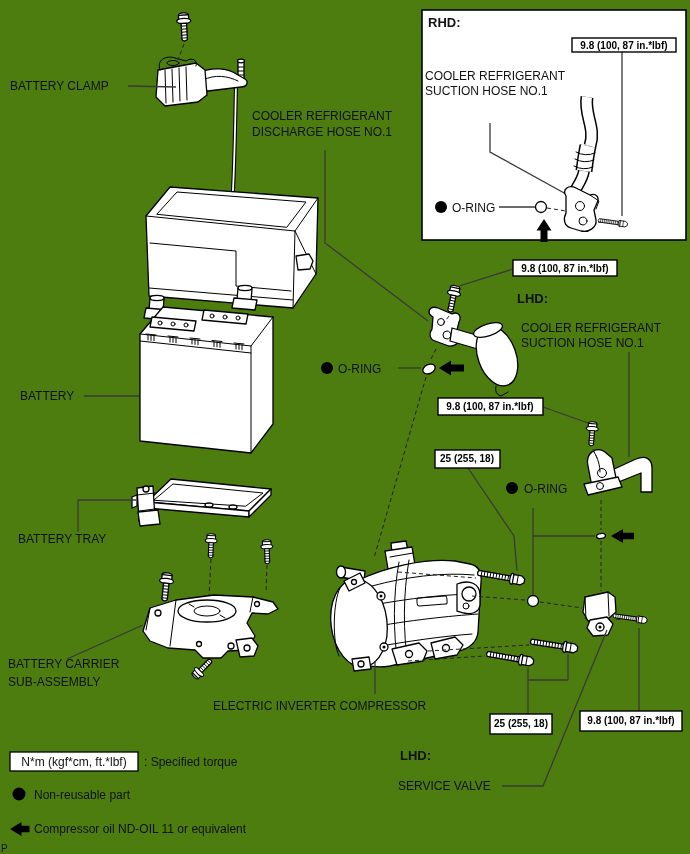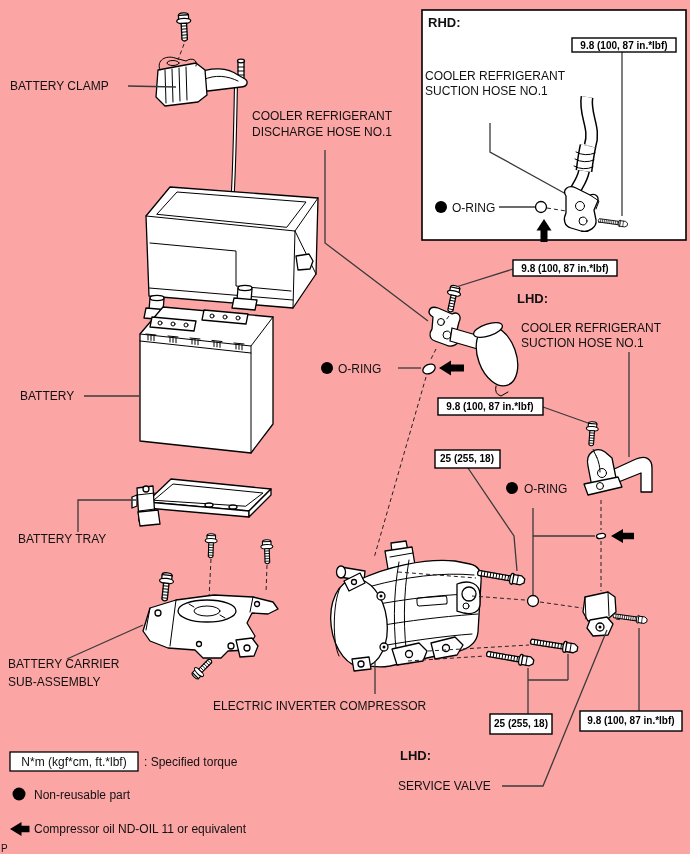--- a/index.html
+++ b/index.html
@@ -1,16 +1,16 @@
 <!DOCTYPE html>
 <html><head>
 <meta charset="utf-8">
 <style>
   html,body{margin:0;padding:0;background:#fff;}
-  .canvas{position:relative;width:690px;height:854px;background:#fca5a5;overflow:hidden;}
+  .canvas{position:relative;width:690px;height:854px;background:#4d7c0f;overflow:hidden;}
   svg{display:block;}
   svg .p{fill:#fff;stroke:#000;stroke-width:1.3;stroke-linejoin:round;stroke-linecap:round;}
   svg .thin{fill:none;stroke:#000;stroke-width:1;stroke-linecap:round;}
   svg .ln{fill:none;stroke:#3a3a3a;stroke-width:1.3;}
   svg .dash{fill:none;stroke:#222;stroke-width:1;stroke-dasharray:4 3;}
   svg .blk{fill:#000;stroke:none;}
   svg .hoseB{fill:none;stroke:#000;}
   svg .hoseW{fill:none;stroke:#fff;}
   svg text.lbl{font-family:"Liberation Sans",sans-serif;font-size:12px;fill:#111;}
   svg text.lblb{font-family:"Liberation Sans",sans-serif;font-size:13px;font-weight:bold;fill:#111;}

